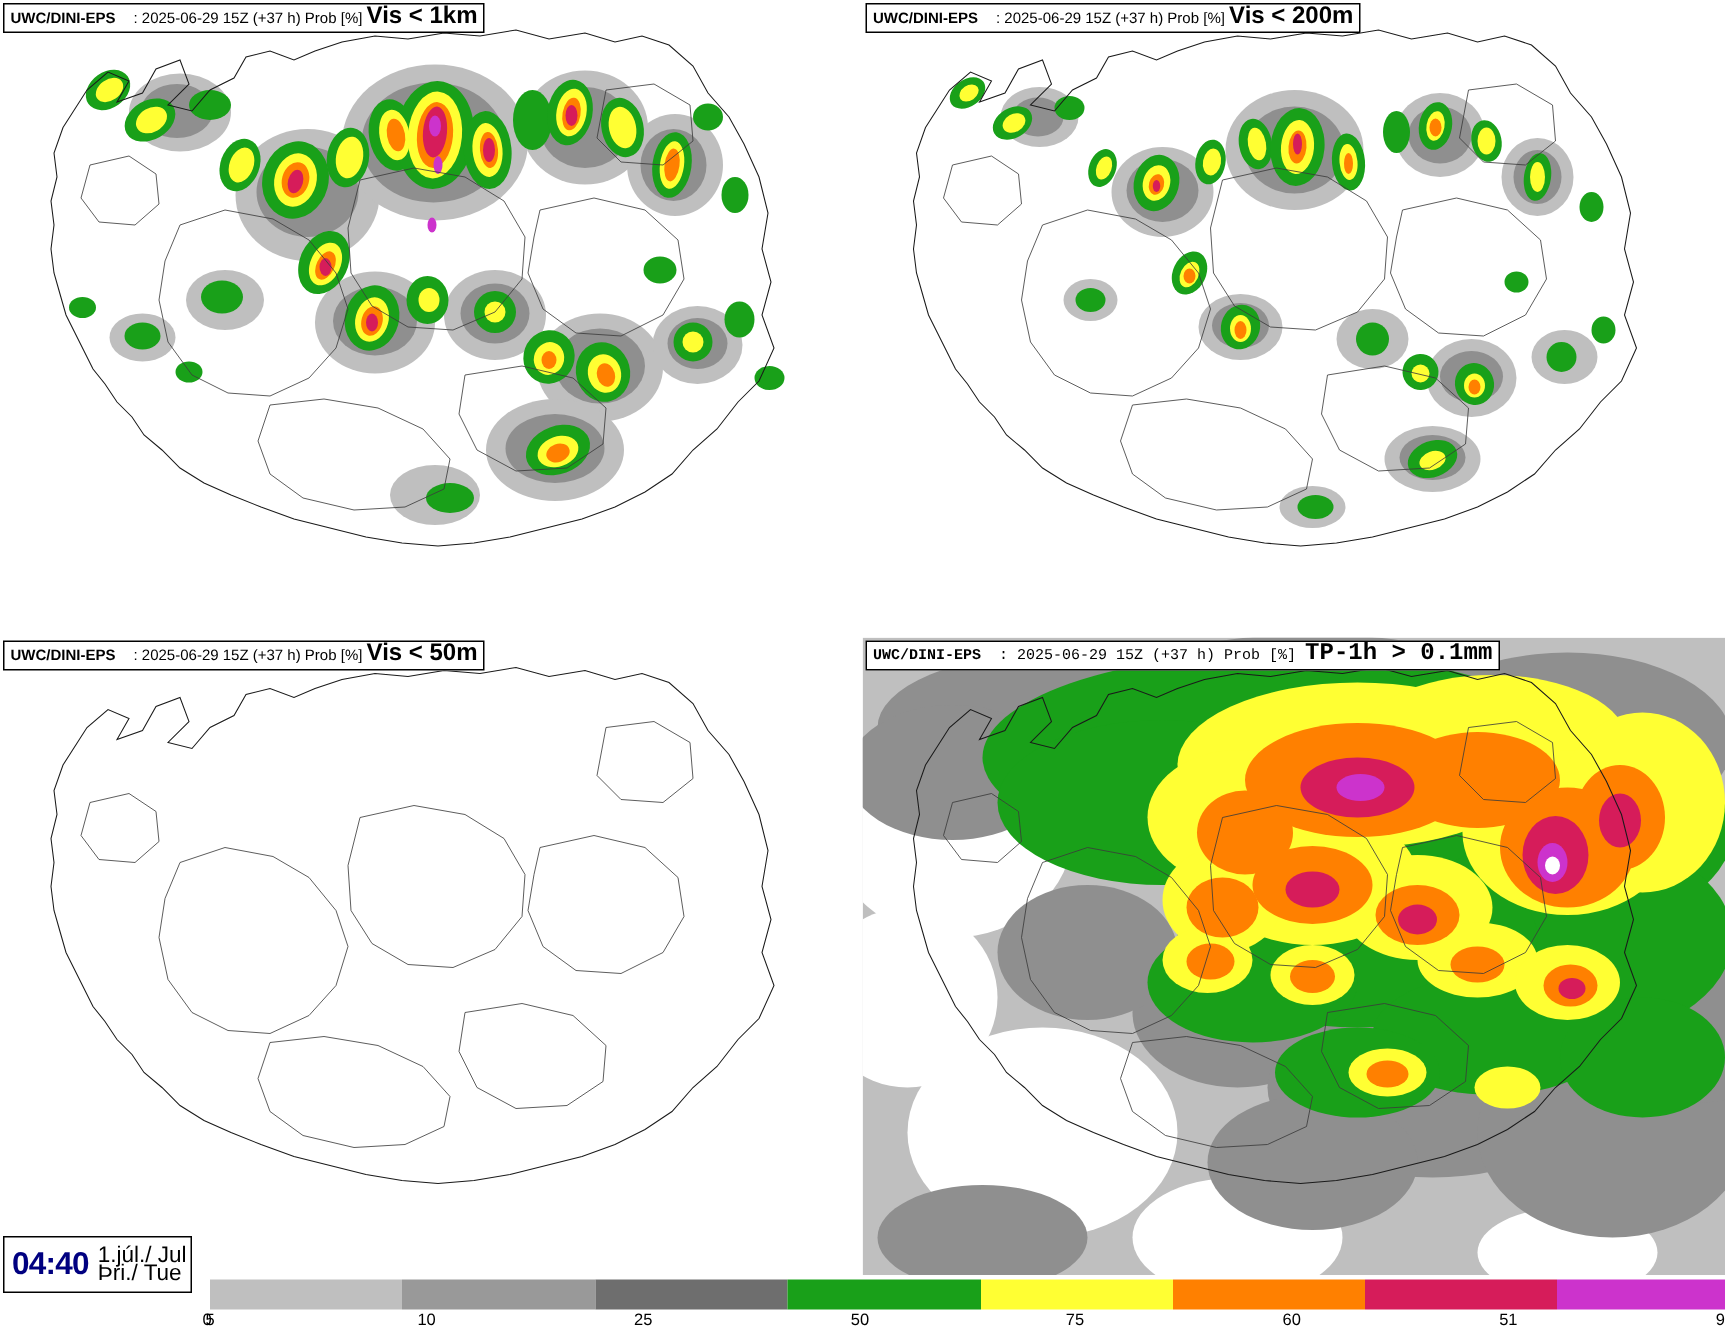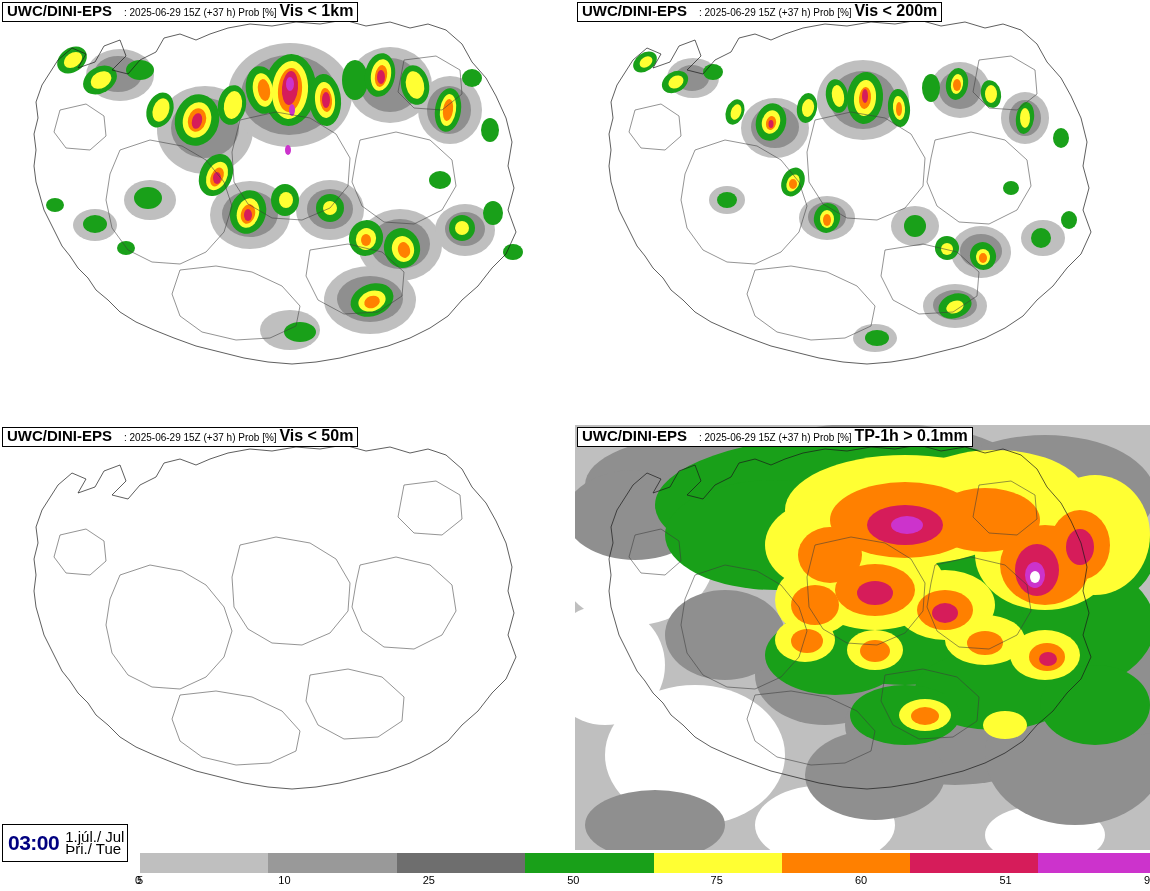--- a/index.html
+++ b/index.html
@@ -3,34 +3,34 @@
 <meta charset="utf-8">
 <style>
   html,body{margin:0;padding:0;background:#ffffff;}
   body{width:1150px;height:891px;font-family:"Liberation Sans",sans-serif;overflow:hidden;}
   #app{position:relative;width:1150px;height:891px;}
 
   .panel{position:absolute;overflow:hidden;background:#ffffff;}
   .panel.p0{left:0;top:0;width:575px;height:425px;}
   .panel.p1{left:575px;top:0;width:575px;height:425px;}
   .panel.p2{left:0;top:425px;width:575px;height:425px;}
-  .panel.p3{left:575px;top:425px;width:575px;height:425px;}
+  .panel.p3{left:575px;top:425px;width:575px;height:425px;font-family:Liberation Mono, monospace;}
 
   .maparea{position:absolute;left:0;top:0;width:100%;height:100%;}
   .maparea svg{display:block;width:100%;height:100%;}
 
   .title{
     position:absolute;left:2px;top:2px;
     background:#ffffff;border:1px solid #000000;
     padding:1px 4px 2px 4px;
     font-size:11px;line-height:13px;color:#000000;
     white-space:nowrap;z-index:20;
   }
   .panel.p3 .title{left:auto;right:auto;left:2px;}
-  .title .model{font-weight:bold;font-size:15px;}
+  .title .model{font-weight:bold;font-size:10px;}
   .title .meta{font-size:10px;padding-left:12px;}
   .title .param{font-weight:bold;font-size:16px;}
 
   
   .timebox{
     position:absolute;left:2px;top:824px;width:124px;height:36px;
     border:1px solid #000000;background:#ffffff;z-index:30;
     display:flex;align-items:center;
   }
   .timebox .clock{
@@ -416,21 +416,21 @@
           <path class="inner" d="M404 60 L436 56 L460 70 L462 94 L442 110 L414 108 L398 92 L404 60 Z"></path>
         </g>
       </svg>
     </div>
     <div class="title">
       <span class="model">UWC/DINI-EPS</span><span class="meta">: 2025-06-29 15Z (+37 h) Prob [%] </span><span class="param">TP-1h &gt; 0.1mm</span>
     </div>
   </div>
 
   <div class="timebox">
-    <div class="clock">03:00</div>
+    <div class="clock">04:40</div>
     <div class="dates">
       <div>1.júl./ Jul</div>
       <div>Þri./ Tue</div>
     </div>
   </div>
 
   <div class="cbar-zero">0</div>
   <div class="cbar-wrap">
     <div class="cbar" id="cbar">
         <div class="seg" style="background: rgb(191, 191, 191); width: 14.3%;"></div>

